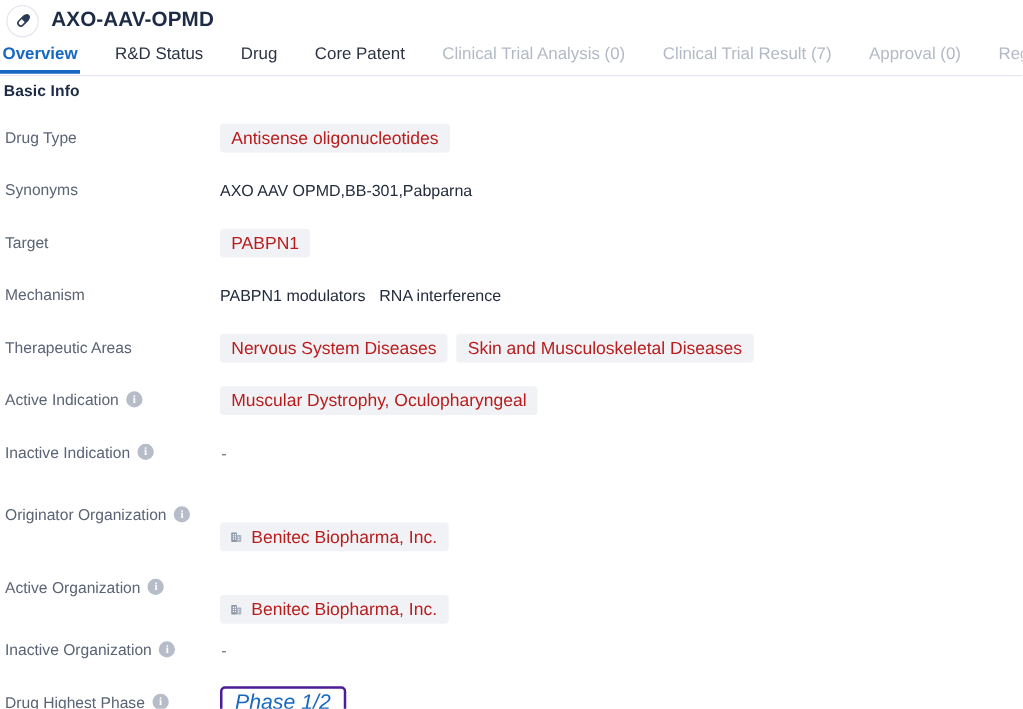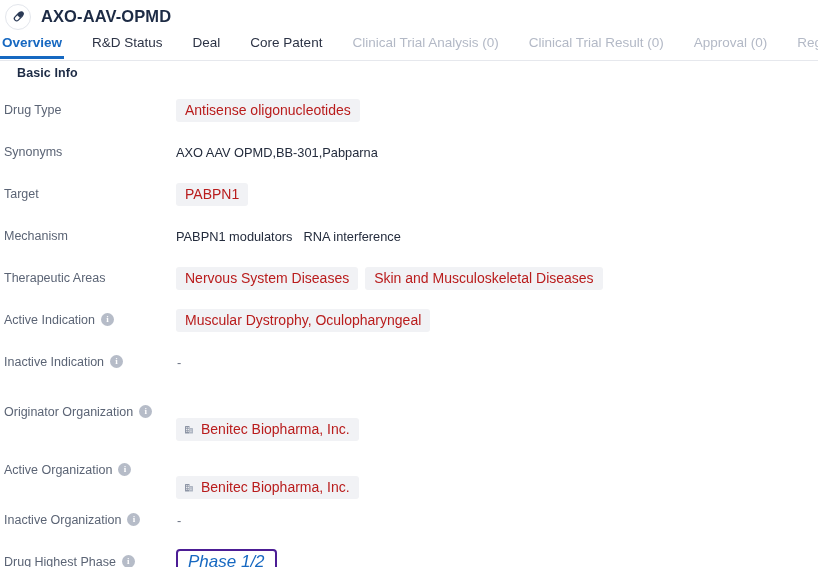--- a/index.html
+++ b/index.html
@@ -80,21 +80,21 @@
   }
   .tab.muted {
     color: #b3b9c6;
   }
 
   
   .section-title {
     font-size: 12.5px;
     font-weight: bold;
     color: #1d2b45;
-    padding: 5px 0 0 17px;
+    padding: 5px 0 0 3px;
     letter-spacing: 0.1px;
   }
 
   
   .fields {
     padding-top: 9px;
   }
   .field-row {
     display: flex;
     align-items: center;
@@ -195,24 +195,24 @@
         <path d="M12 8.8 L19.2 8.8 A3.4 3.4 0 0 1 19.2 15.6 L12 15.6 Z" fill="#2b3a55"></path>
       </g>
     </svg>
   </div>
   <div class="drug-title">AXO-AAV-OPMD</div>
 </div>
 
 <div class="tabbar">
   <div class="tab active">Overview</div>
   <div class="tab">R&amp;D Status</div>
-  <div class="tab">Deal</div>
+  <div class="tab">Drug</div>
   <div class="tab">Core Patent</div>
   <div class="tab muted">Clinical Trial Analysis (0)</div>
-  <div class="tab muted">Clinical Trial Result (0)</div>
+  <div class="tab muted">Clinical Trial Result (7)</div>
   <div class="tab muted">Approval (0)</div>
   <div class="tab muted">Regulation (0)</div>
 </div>
 
 <div class="section-title">Basic Info</div>
 
 <div class="fields" id="fields-root">
     <div class="field-row">
       <div class="field-label">
         <span>Drug Type</span>

